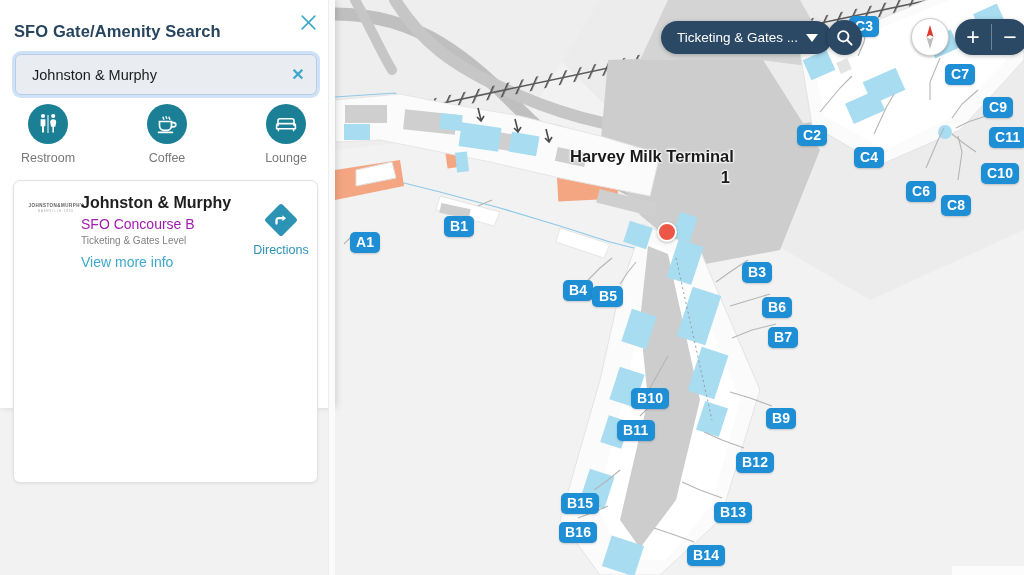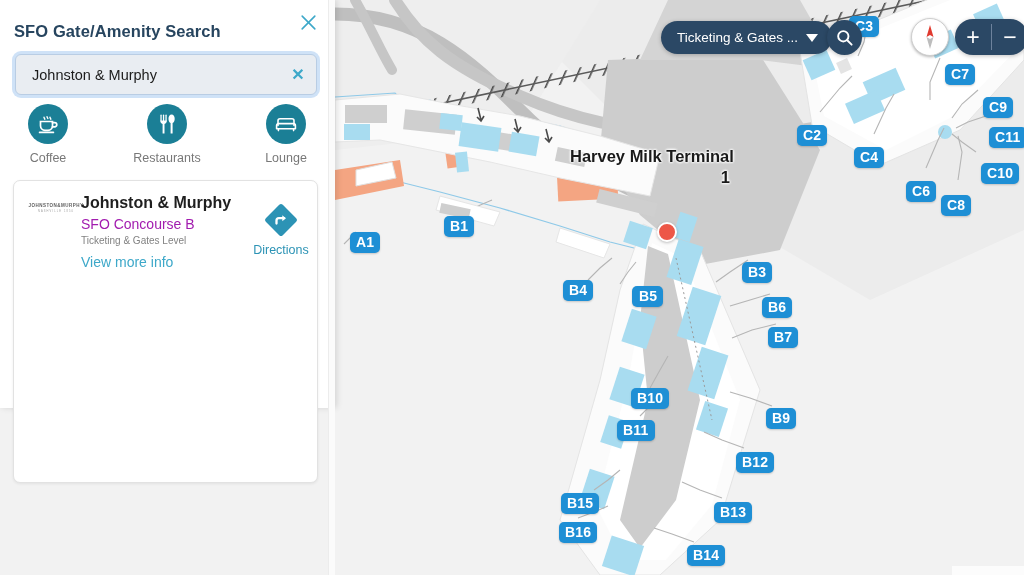--- a/index.html
+++ b/index.html
@@ -405,21 +405,21 @@
       <span>1</span>
     </div>
 
     <div class="loc-dot" style="left:657px; top:222px;"></div>
 
     <div id="gate-layer">
         <div class="gate" style="left: 350px; top: 216px;">A1</div>
         <div class="gate" style="left: 444px; top: 200px;">B1</div>
         <div class="gate" style="left: 742px; top: 246px;">B3</div>
         <div class="gate" style="left: 563px; top: 264px;">B4</div>
-        <div class="gate" style="left: 632px; top: 270px; padding-left: 7px;">B5</div>
+        <div class="gate" style="left: 592px; top: 270px; padding-left: 7px;">B5</div>
         <div class="gate" style="left: 762px; top: 281px;">B6</div>
         <div class="gate" style="left: 768px; top: 311px;">B7</div>
         <div class="gate" style="left: 766px; top: 392px;">B9</div>
         <div class="gate" style="left: 631px; top: 372px;">B10</div>
         <div class="gate" style="left: 617px; top: 404px;">B11</div>
         <div class="gate" style="left: 736px; top: 436px;">B12</div>
         <div class="gate" style="left: 714px; top: 486px;">B13</div>
         <div class="gate" style="left: 687px; top: 529px;">B14</div>
         <div class="gate" style="left: 561px; top: 477px;">B15</div>
         <div class="gate" style="left: 559px; top: 506px;">B16</div>
@@ -473,46 +473,45 @@
 
     <div id="panel-title">SFO Gate/Amenity Search</div>
 
     <div id="search-wrap">
       <input id="search-input" type="text" value="Johnston &amp; Murphy" style="">
       <div id="search-clear">✕</div>
     </div>
 
     <div id="amenities">
 
+      <div class="amenity">
+        <div class="circle">
+          <svg width="24" height="24" viewBox="0 0 24 24" fill="#ffffff">
+            <circle cx="7" cy="4" r="2.1"></circle>
+            <path d="M4.6 7.2h4.8v7H8v6.4H6V14.2H4.6z"></path>
+            <rect x="11.4" y="3" width="1.2" height="18" fill="#ffffff" opacity=".85"></rect>
+            <circle cx="17.2" cy="4" r="2.1"></circle>
+            <path d="M17.2 7.2c2.1 0 3 1.2 3 3.2l-.9 4.3h-1.3v5.9h-1.6v-5.9h-1.3l-.9-4.3c0-2 .9-3.2 3-3.2z"></path>
+          </svg>
+        </div>
+        <div class="alabel">Restroom</div>
+      </div>
 
       <div class="amenity">
         <div class="circle">
           <svg width="24" height="24" viewBox="0 0 24 24" fill="none" stroke="#ffffff" stroke-width="1.7" stroke-linecap="round">
             <path d="M4.5 9.5h12v4.3a4.5 4.5 0 0 1-4.5 4.5h-3a4.5 4.5 0 0 1-4.5-4.5z"></path>
             <path d="M16.5 10.6h2.2a2.1 2.1 0 0 1 0 4.2h-2.2"></path>
             <line x1="3.6" y1="20.4" x2="17.4" y2="20.4"></line>
             <path d="M8 5.2c0 1 .8 1 .8 2M11 4.6c0 1 .8 1 .8 2M14 5.2c0 1 .8 1 .8 2" stroke-width="1.4"></path>
           </svg>
         </div>
         <div class="alabel">Coffee</div>
       </div>
 
-      <div class="amenity">
-        <div class="circle">
-          <svg width="24" height="24" viewBox="0 0 24 24" fill="#ffffff">
-            <path d="M6.2 2.6v6.2a2.6 2.6 0 0 0 1.8 2.4V21.4h1.8V11.2a2.6 2.6 0 0 0 1.8-2.4V2.6h-1.3v5.3H9V2.6H7.7v5.3H6.2z" opacity="0"></path>
-            <rect x="5.4" y="2.6" width="1.3" height="6.6" rx=".6"></rect>
-            <rect x="7.9" y="2.6" width="1.3" height="6.6" rx=".6"></rect>
-            <rect x="10.4" y="2.6" width="1.3" height="6.6" rx=".6"></rect>
-            <path d="M5.2 8.6h6.7c0 1.9-1 3.1-2.4 3.5v9.3H7.6v-9.3C6.2 11.7 5.2 10.5 5.2 8.6z"></path>
-            <path d="M16.6 2.6c1.9 0 3.1 1.7 3.1 4.2 0 2.1-.8 3.7-2.1 4.2v10.4h-2V11c-1.3-.5-2.1-2.1-2.1-4.2 0-2.5 1.2-4.2 3.1-4.2z"></path>
-          </svg>
-        </div>
-        <div class="alabel">Restaurants</div>
-      </div>
 
       <div class="amenity">
         <div class="circle">
           <svg width="26" height="26" viewBox="0 0 26 26" fill="none" stroke="#ffffff" stroke-width="1.6" stroke-linecap="round" stroke-linejoin="round">
             <path d="M5 14.4V9.8a2 2 0 0 1 2-2h12a2 2 0 0 1 2 2v4.6"></path>
             <path d="M3.6 14.6a2 2 0 0 1 2-2h14.8a2 2 0 0 1 2 2v3.2H3.6z"></path>
             <line x1="5.4" y1="17.8" x2="5.4" y2="19.6"></line>
             <line x1="20.6" y1="17.8" x2="20.6" y2="19.6"></line>
           </svg>
         </div>

